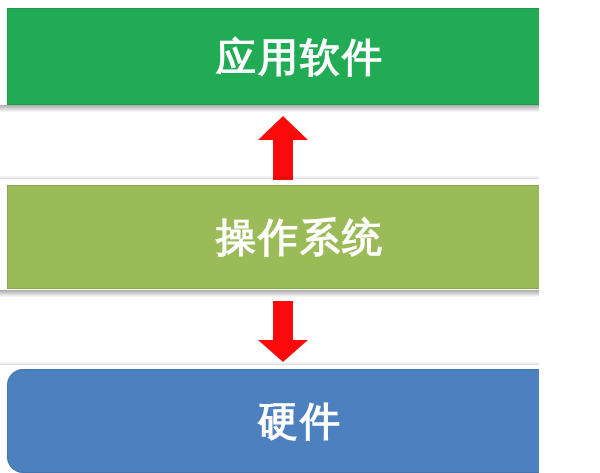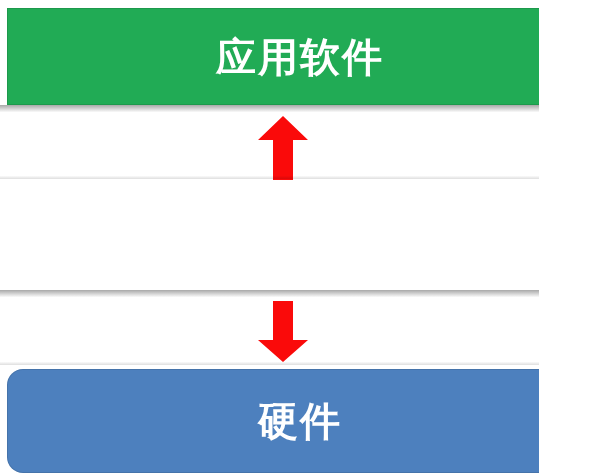--- a/index.html
+++ b/index.html
@@ -79,20 +79,23 @@
   </div>
 
   <div class="shadow-band shadow-band-1"></div>
 
   <svg class="arrow arrow-up" width="50" height="64" viewBox="0 0 50 64">
     <polygon points="25,0 50,24 35,24 35,64 15,64 15,24 0,24" fill="#fa0a0a"></polygon>
   </svg>
 
   <div class="top-line top-line-2"></div>
 
+  <div class="layer layer-os" style="background-color: rgb(155, 187, 89);">
+    <span class="label">操作系统</span>
+  </div>
 
   <div class="shadow-band shadow-band-2"></div>
 
   <svg class="arrow arrow-down" width="50" height="61" viewBox="0 0 50 61">
     <polygon points="25,61 0,39 15,39 15,0 35,0 35,39 50,39" fill="#fa0a0a"></polygon>
   </svg>
 
   <div class="top-line top-line-3"></div>
 
   <div class="layer layer-hardware" style="background-color: rgb(77, 128, 190);">

